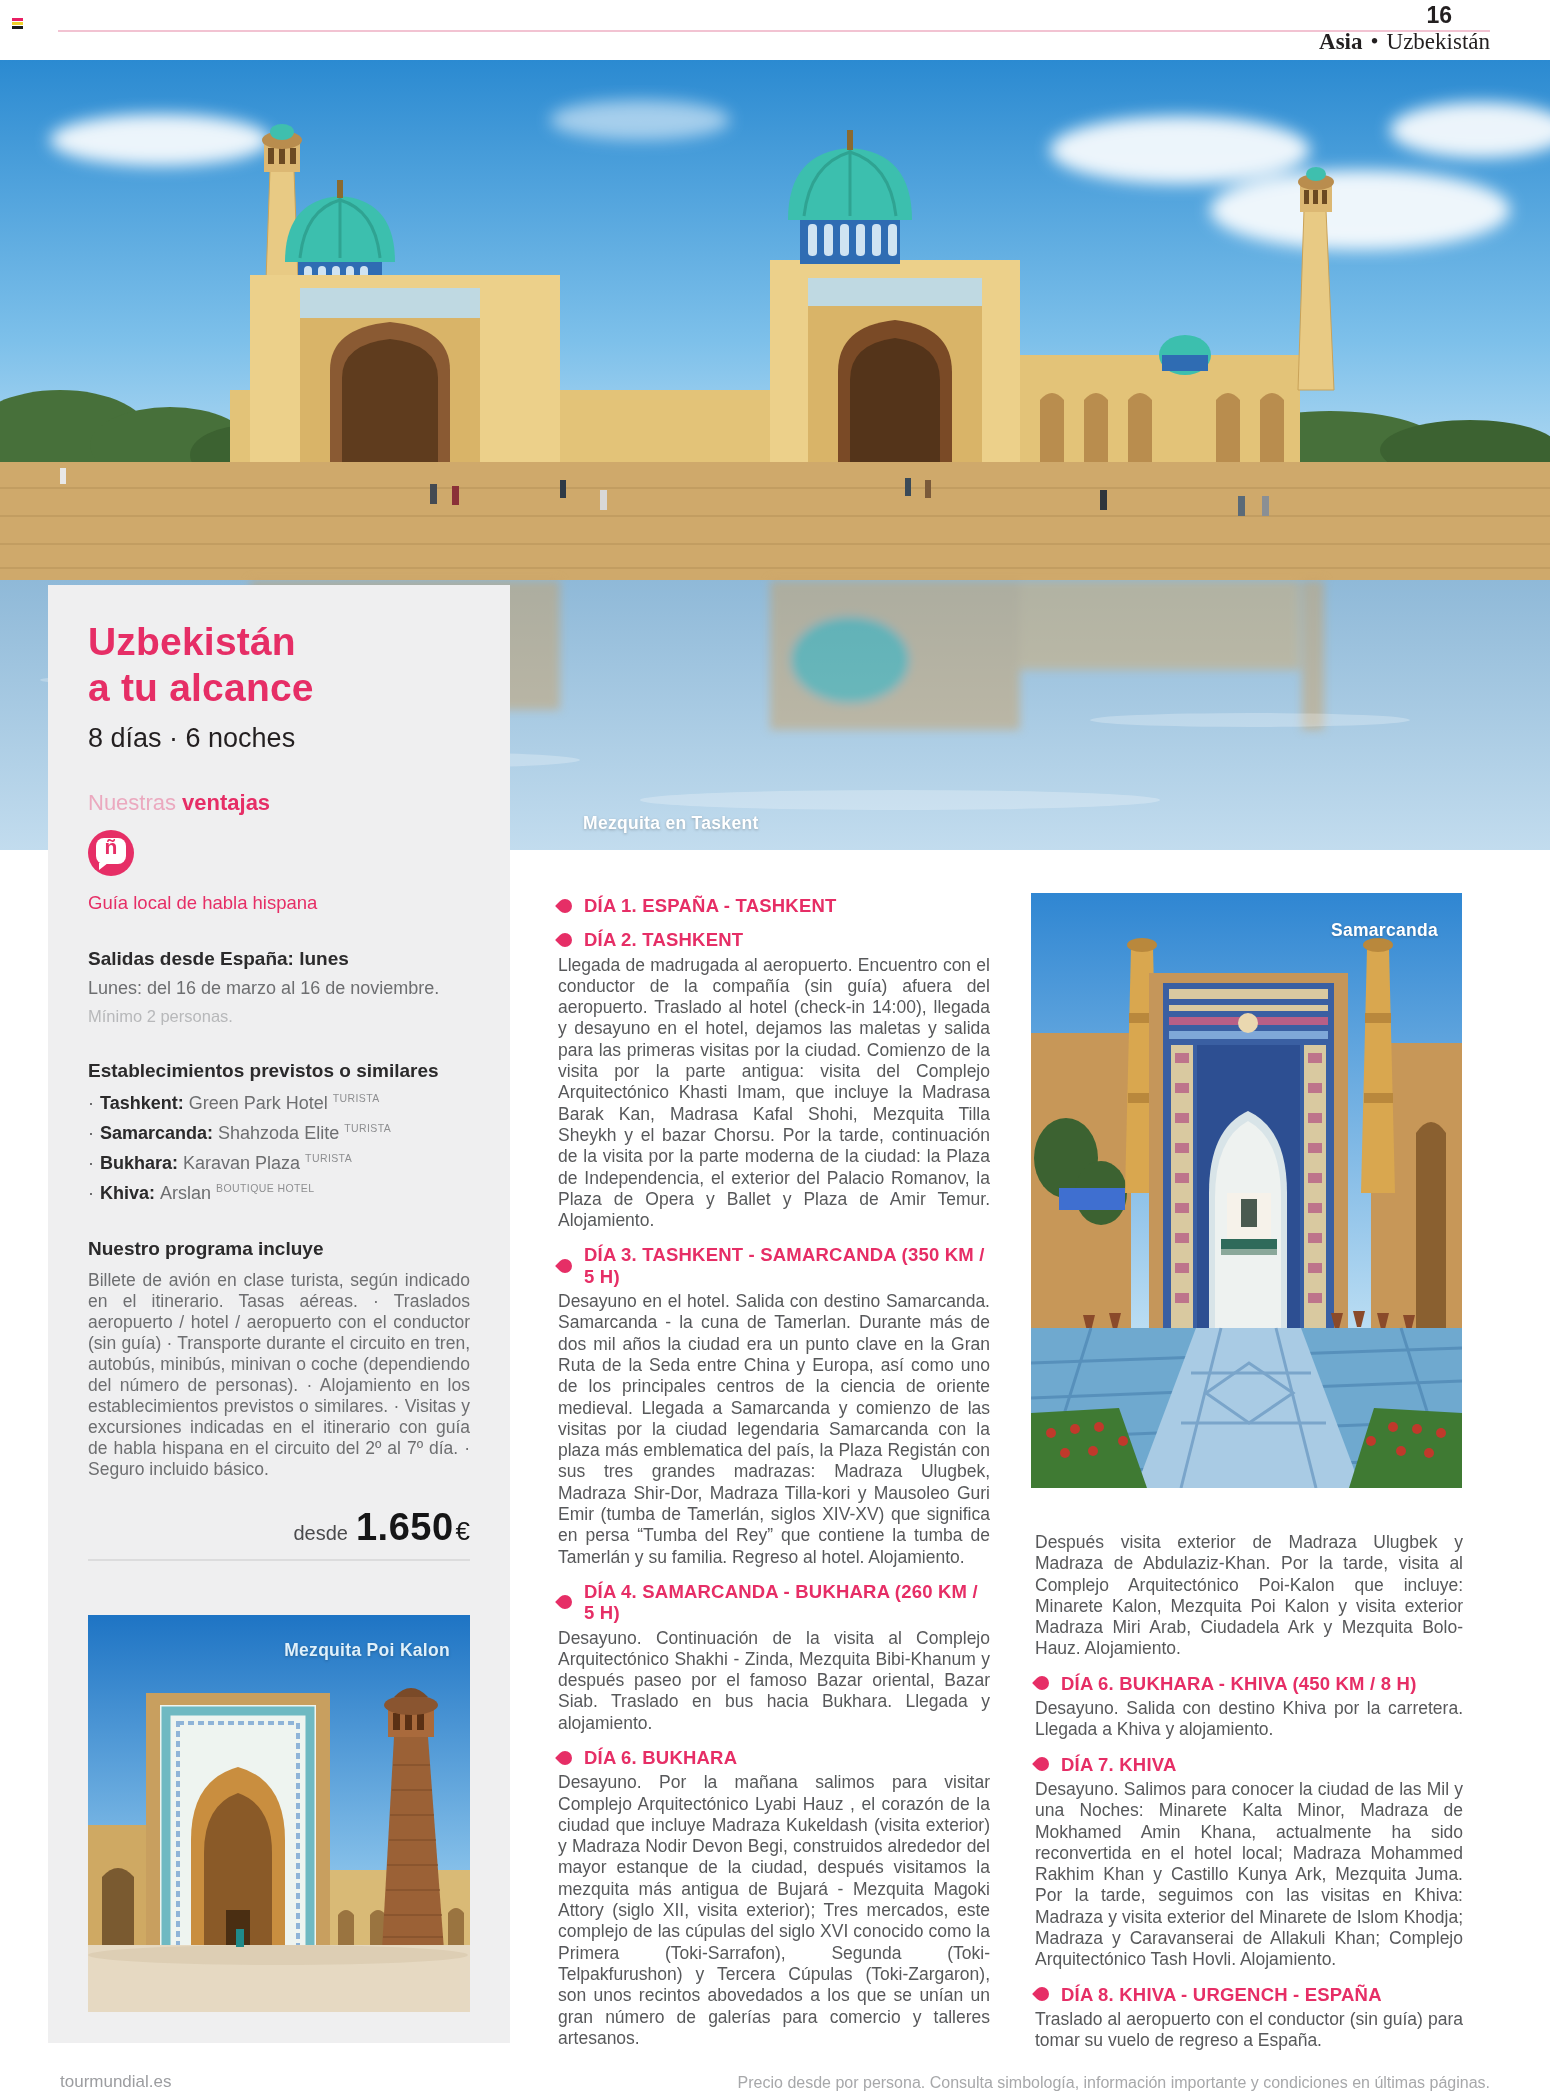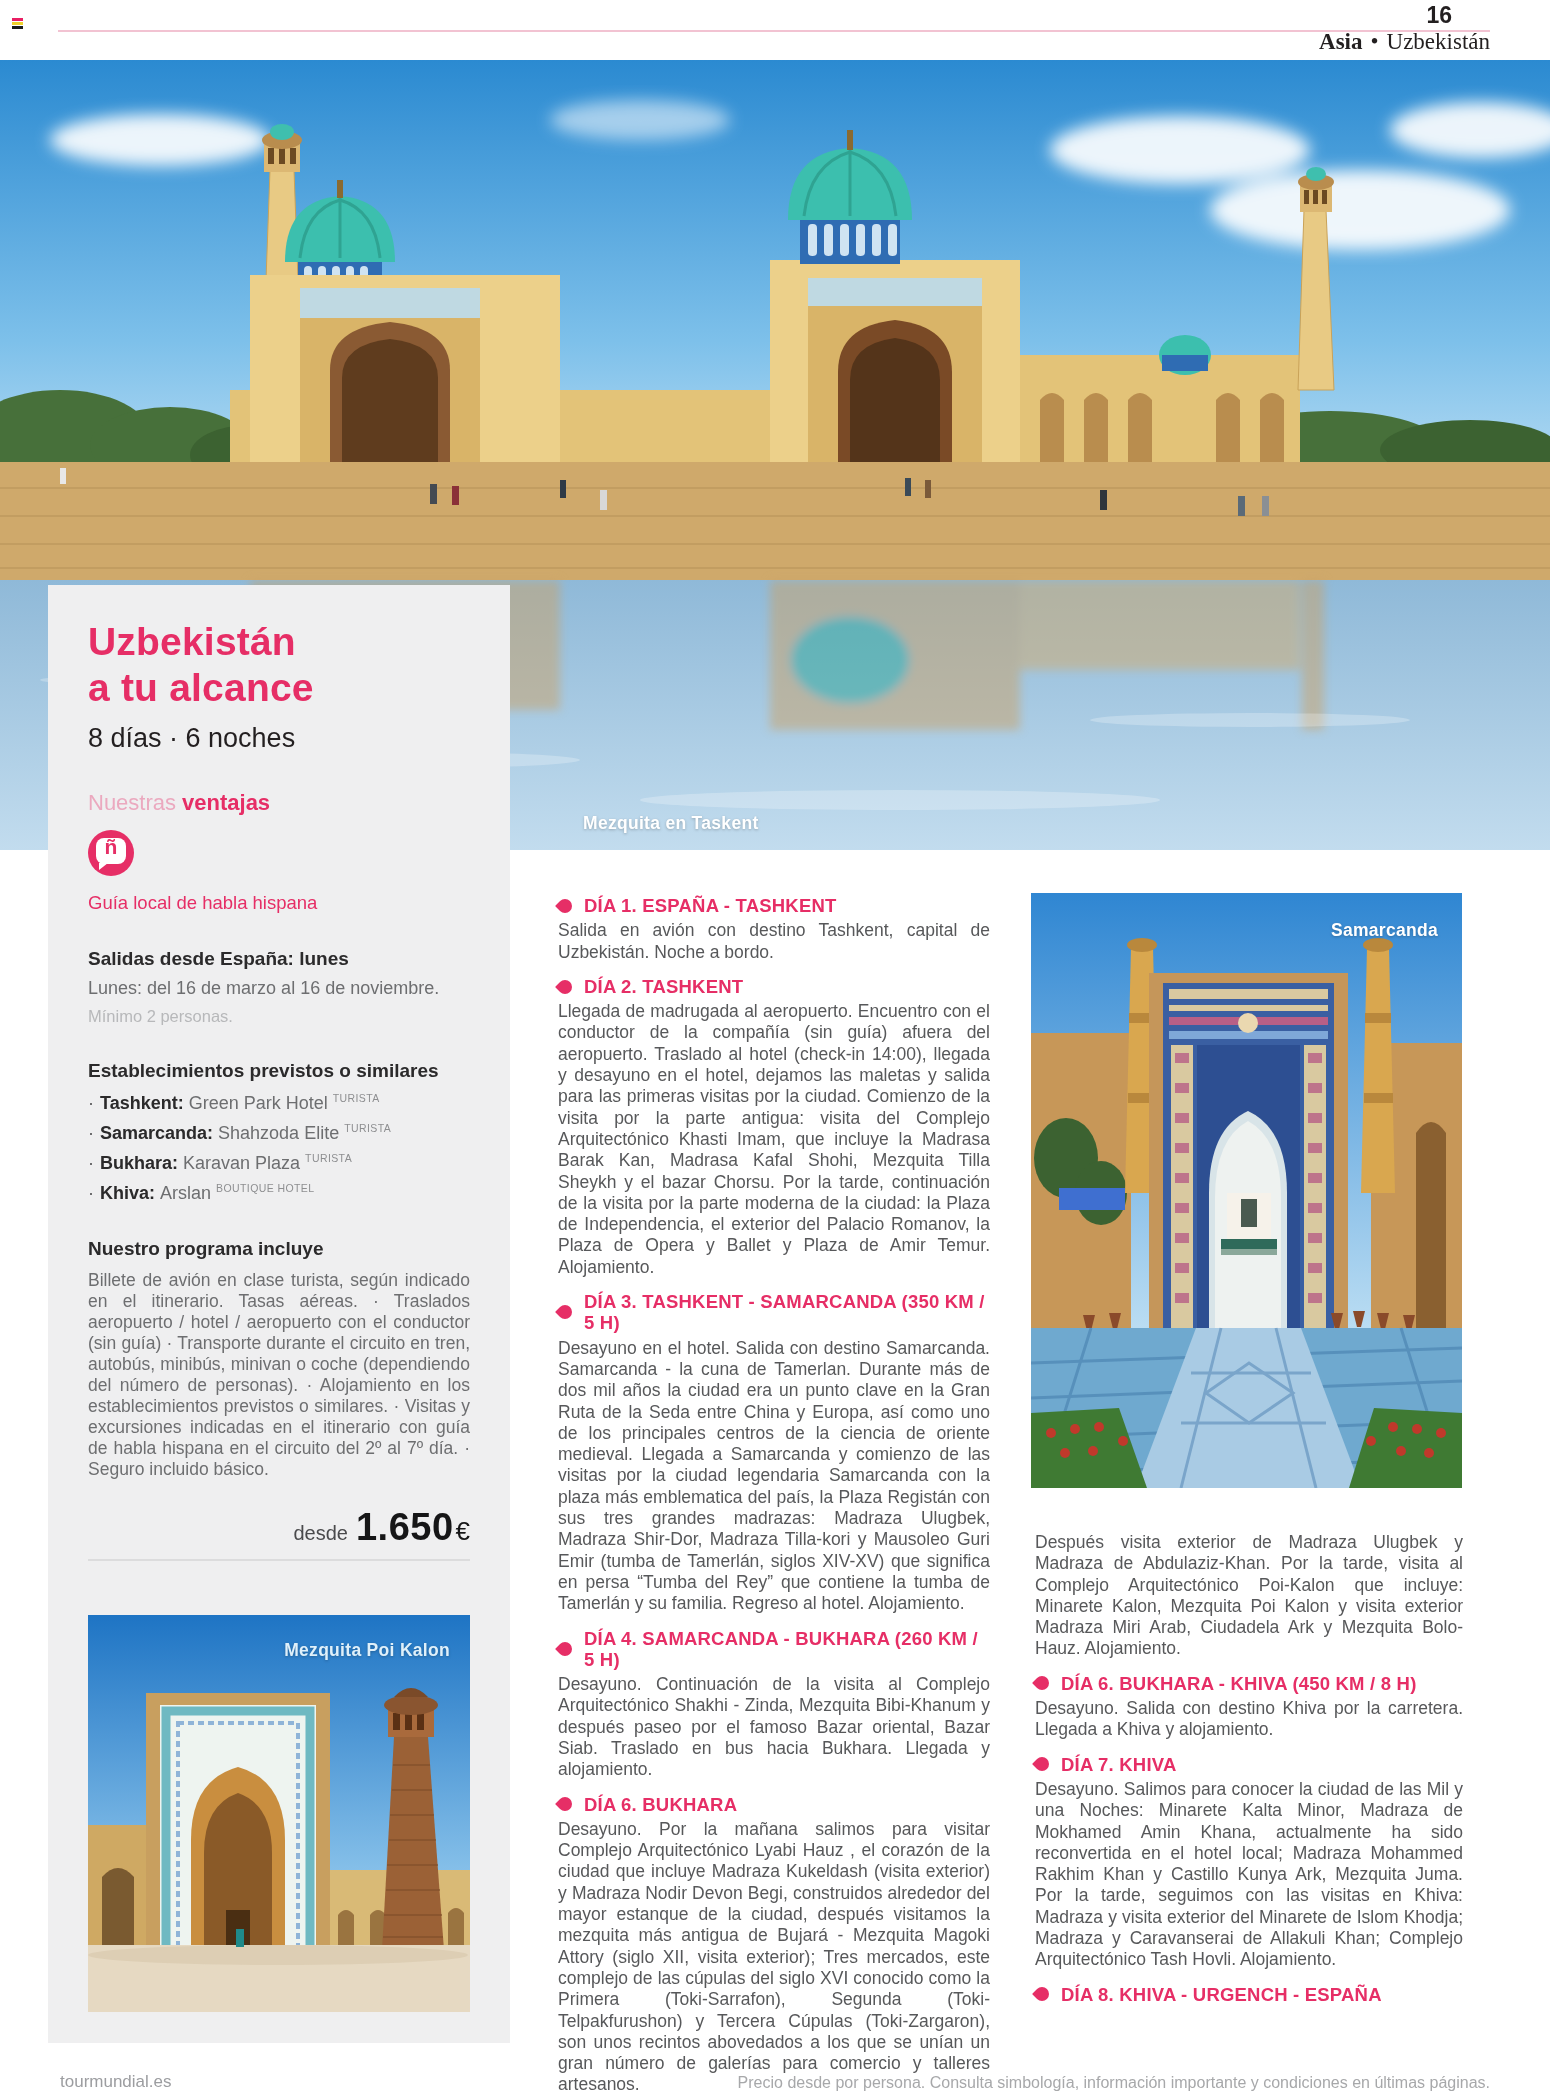--- a/index.html
+++ b/index.html
@@ -340,21 +340,20 @@
   </svg>
 </div>
 <div class="photo-caption panel-photo-caption" style="left:88px; top:1615px; position:absolute;">Mezquita Poi Kalon</div>
 
 <div class="col col-mid">
     <div class="day">
       <div class="day-head">
         <span class="drop-icon"></span>
         <span class="day-title">DÍA 1. ESPAÑA - TASHKENT</span>
       </div>
-      <p class="day-body">Salida en avión con destino Tashkent, capital de Uzbekistán. Noche a bordo.</p>
     </div>
     <div class="day">
       <div class="day-head">
         <span class="drop-icon"></span>
         <span class="day-title">DÍA 2. TASHKENT</span>
       </div>
       <p class="day-body">Llegada de madrugada al aeropuerto. Encuentro con el conductor de la compañía (sin guía) afuera del aeropuerto. Traslado al hotel (check-in 14:00), llegada y desayuno en el hotel, dejamos las maletas y salida para las primeras visitas por la ciudad. Comienzo de la visita por la parte antigua: visita del Complejo Arquitectónico Khasti Imam, que incluye la Madrasa Barak Kan, Madrasa Kafal Shohi, Mezquita Tilla Sheykh y el bazar Chorsu. Por la tarde, continuación de la visita por la parte moderna de la ciudad: la Plaza de Independencia, el exterior del Palacio Romanov, la Plaza de Opera y Ballet y Plaza de Amir Temur. Alojamiento.</p>
     </div>
     <div class="day">
       <div class="day-head">
@@ -521,17 +520,18 @@
         <span class="drop-icon"></span>
         <span class="day-title">DÍA 7. KHIVA</span>
       </div>
       <p class="day-body">Desayuno. Salimos para conocer la ciudad de las Mil y una Noches: Minarete Kalta Minor, Madraza de Mokhamed Amin Khana, actualmente ha sido reconvertida en el hotel local; Madraza Mohammed Rakhim Khan y Castillo Kunya Ark, Mezquita Juma. Por la tarde, seguimos con las visitas en Khiva: Madraza y visita exterior del Minarete de Islom Khodja; Madraza y Caravanserai de Allakuli Khan; Complejo Arquitectónico Tash Hovli. Alojamiento.</p>
     </div>
     <div class="day">
       <div class="day-head">
         <span class="drop-icon"></span>
         <span class="day-title">DÍA 8. KHIVA - URGENCH - ESPAÑA</span>
       </div>
+      <p class="day-body">Traslado al aeropuerto con el conductor (sin guía) para tomar su vuelo de regreso a España.</p>
     </div>
   </div>
 
 <div class="footer-site">tourmundial.es</div>
 <div class="footer-note">Precio desde por persona. Consulta simbología, información importante y condiciones en últimas páginas.</div>
 
 </body></html>

